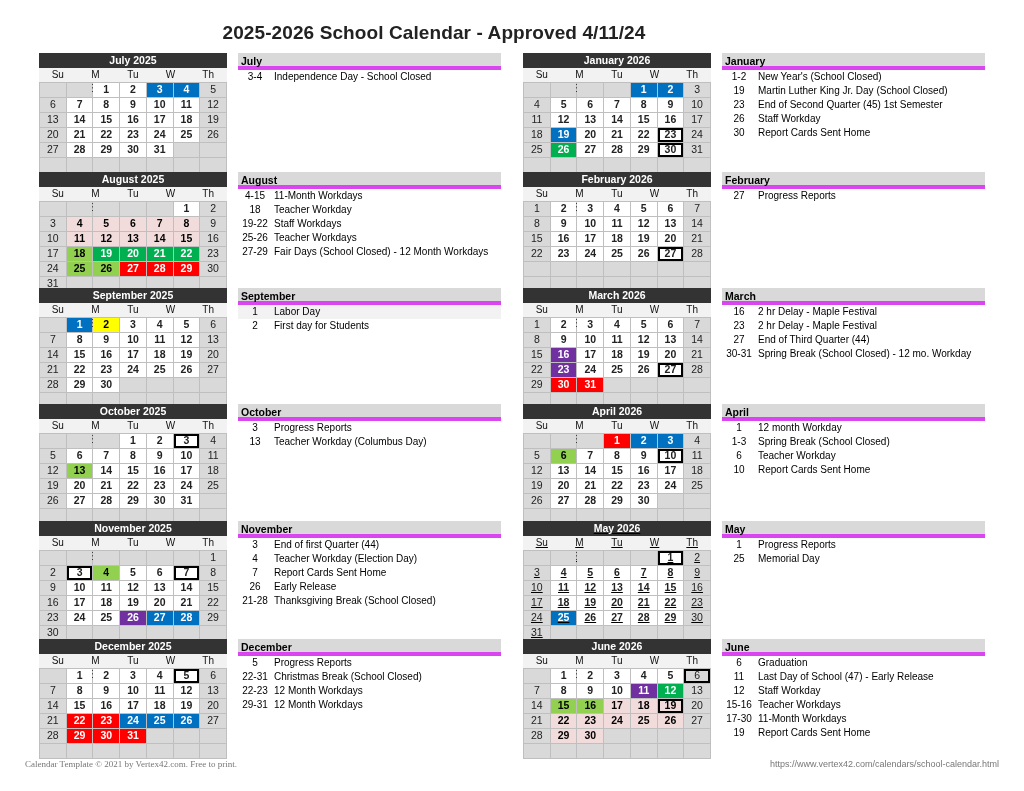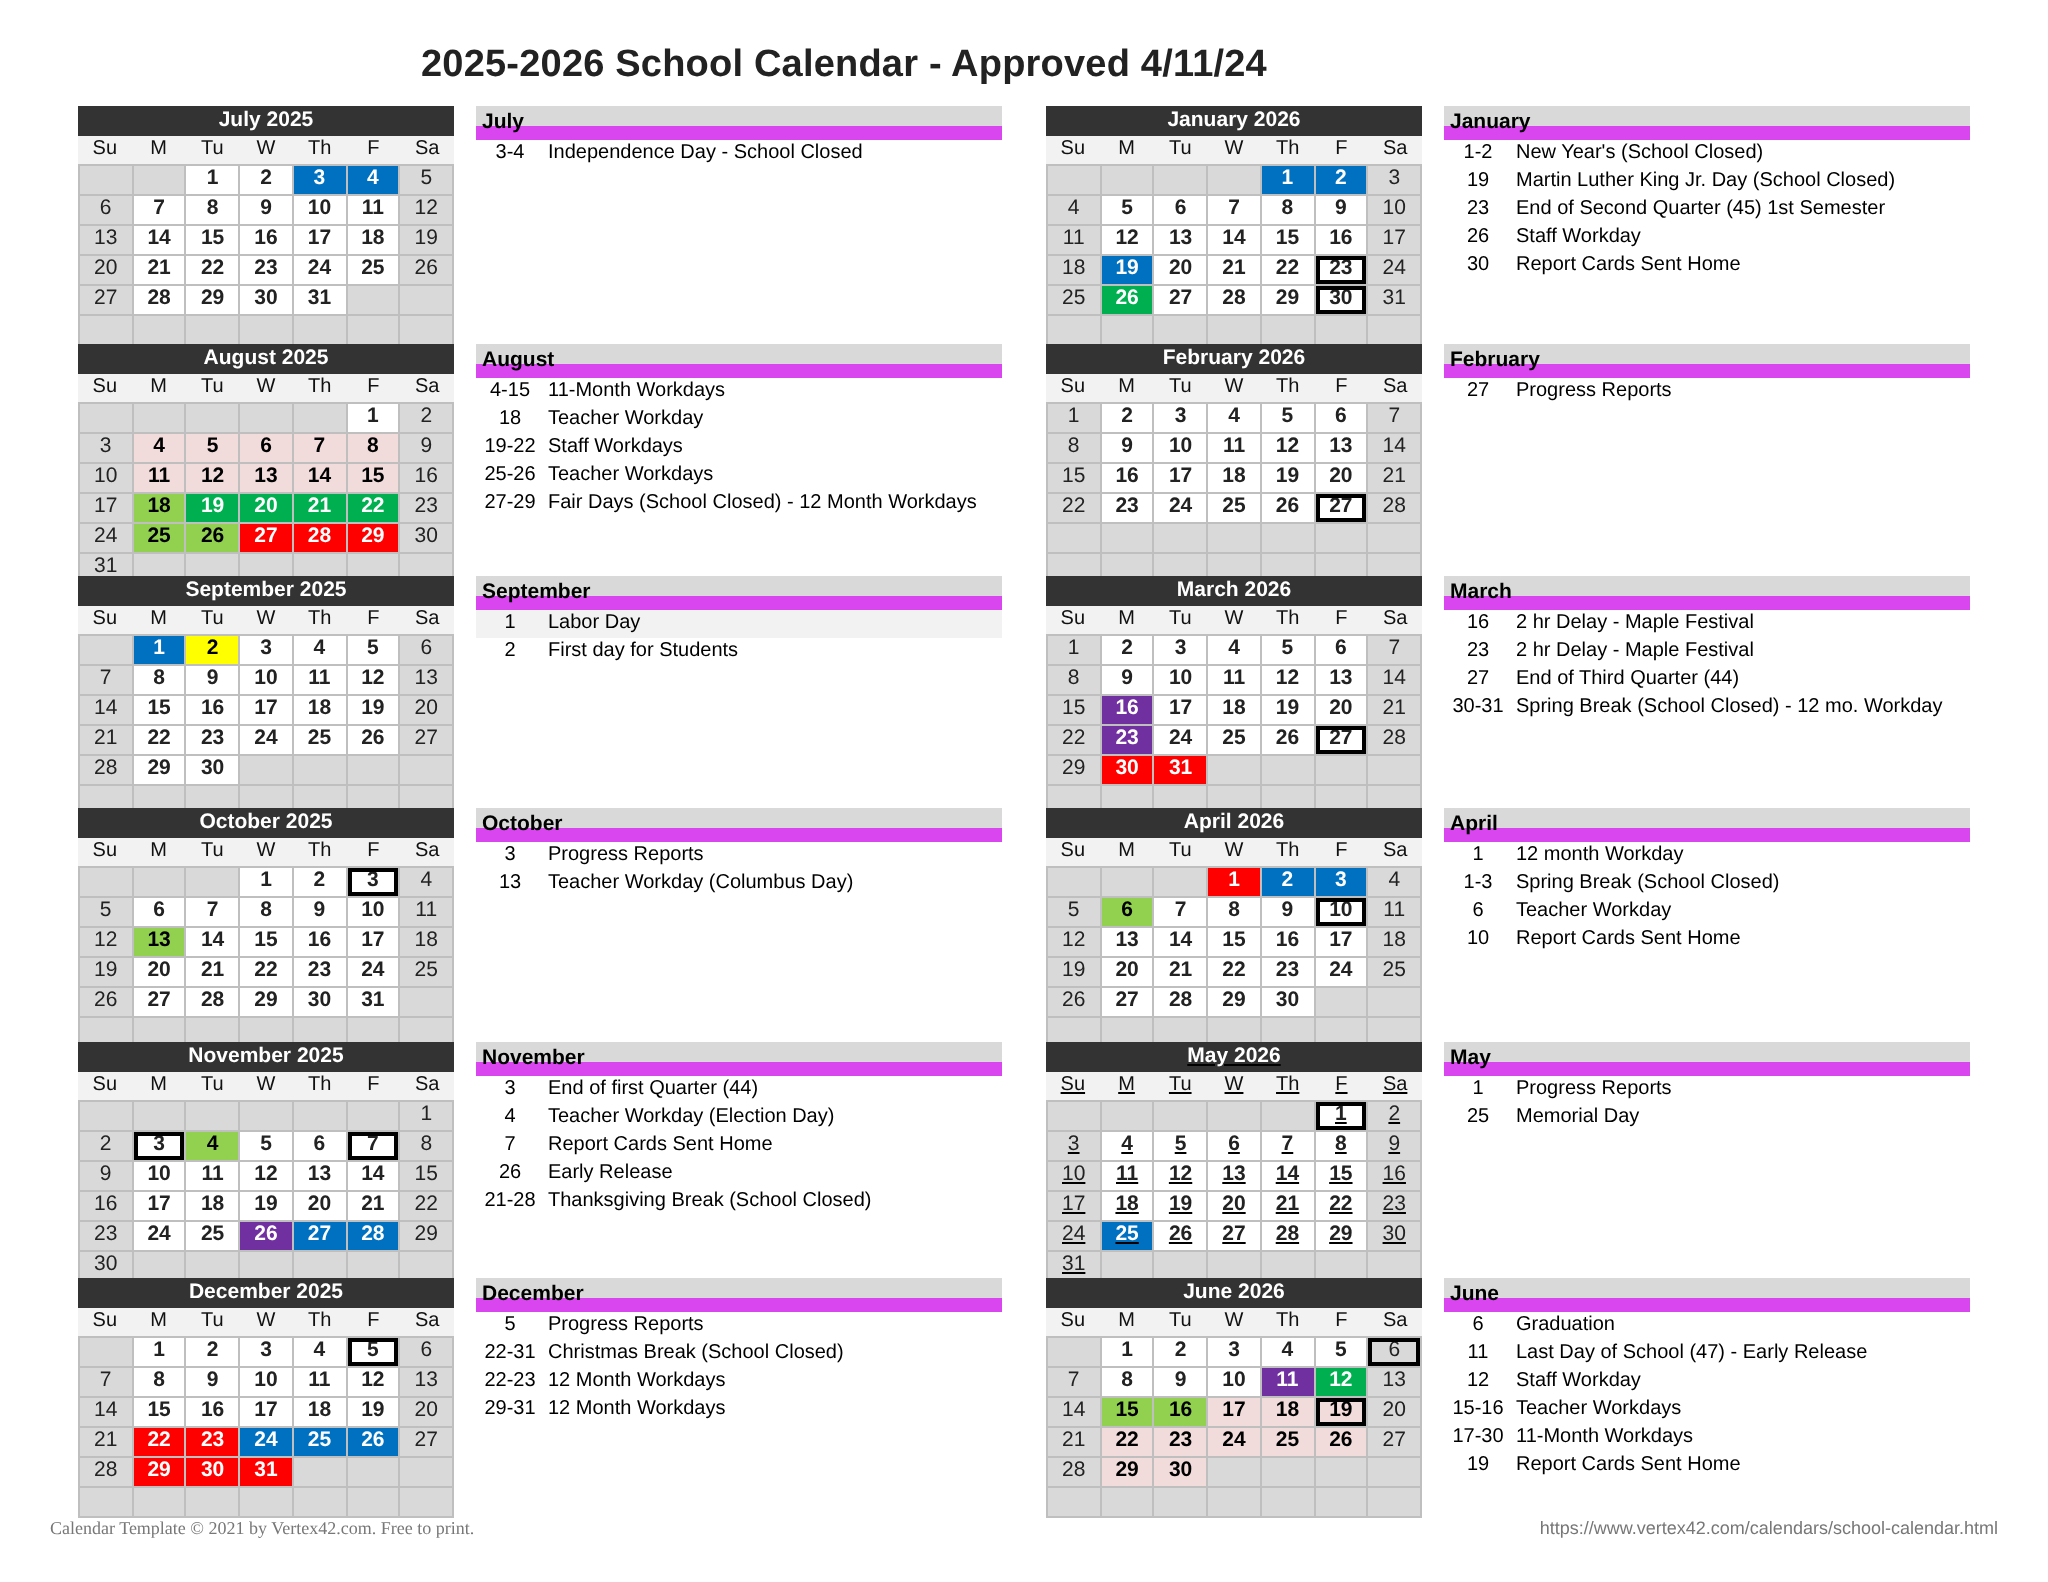--- a/index.html
+++ b/index.html
@@ -1,37 +1,37 @@
 <!DOCTYPE html>
 <html><head>
 <meta charset="utf-8">
 <style>
   * { box-sizing: border-box; margin: 0; padding: 0; }
   html, body { width: 1024px; height: 791px; background: #ffffff; overflow: hidden; }
   body { font-family: "Liberation Sans", sans-serif; color: #000; position: relative; }
-  .title { position: absolute; left: 4px; top: 22px; width: 836px; text-align: center; font-size: 19px; font-weight: bold; color: #222; letter-spacing: 0.1px; }
+  .title { position: absolute; left: 16px; top: 22px; width: 836px; text-align: center; font-size: 19px; font-weight: bold; color: #222; letter-spacing: 0.1px; }
   .cal { position: absolute; width: 188px; }
   .cal-head { height: 15px; background: #333333; color: #fff; font-weight: bold; font-size: 10.5px; text-align: center; line-height: 15px; }
-  .dow { display: grid; grid-template-columns: repeat(7, 1fr); height: 14px; background: #f2f2f2; }
+  .dow { display: grid; grid-template-columns: repeat(5, 1fr); height: 14px; background: #f2f2f2; }
   .dow span { font-size: 10px; text-align: center; line-height: 14px; color: #111; }
   .grid { display: grid; grid-template-columns: repeat(7, 1fr); grid-auto-rows: 14px; background: #bfbfbf; gap: 1px; padding: 1px; }
   .cell { font-size: 10.5px; text-align: center; line-height: 13px; font-weight: bold; background: #d9d9d9; color: #222; position: relative; }
   .cell.g { font-weight: normal; color: #222; background: #d9d9d9; }
   .cell.w { background: #ffffff; }
   .cell.e { background: #d9d9d9; }
   .cell.blue { background: #0070c0; color: #fff; }
   .cell.yellow { background: #ffff00; color: #000; }
   .cell.pink { background: #f2dcdb; color: #000; }
   .cell.lgreen { background: #92d050; color: #000; }
   .cell.green { background: #00b050; color: #fff; }
   .cell.red { background: #ff0000; color: #fff; }
   .cell.purple { background: #7030a0; color: #fff; }
   .cell.box { outline: 2.5px solid #000; outline-offset: -2px; z-index: 2; }
   .ev { position: absolute; width: 263px; }
-  .ev-head { height: 17px; background: #d9d9d9; border-bottom: 7px solid #d946ef; font-weight: bold; font-size: 10.5px; line-height: 16px; padding-left: 3px; }
+  .ev-head { height: 17px; background: #d9d9d9; border-bottom: 4px solid #d946ef; font-weight: bold; font-size: 10.5px; line-height: 16px; padding-left: 3px; }
   .ev-row { display: flex; height: 14px; font-size: 10px; line-height: 14px; }
   .ev-row.hl { background: #f2f2f2; }
   .ev-date { width: 34px; text-align: center; flex: none; }
   .ev-text { padding-left: 2px; white-space: nowrap; text-align: right; }
   .footer { position: absolute; top: 759px; font-size: 9px; color: #777; }
   .footer.left { left: 25px; font-family: Liberation Serif, serif; }
   .footer.right { right: 25px; }
 </style>
 </head>
 <body>

